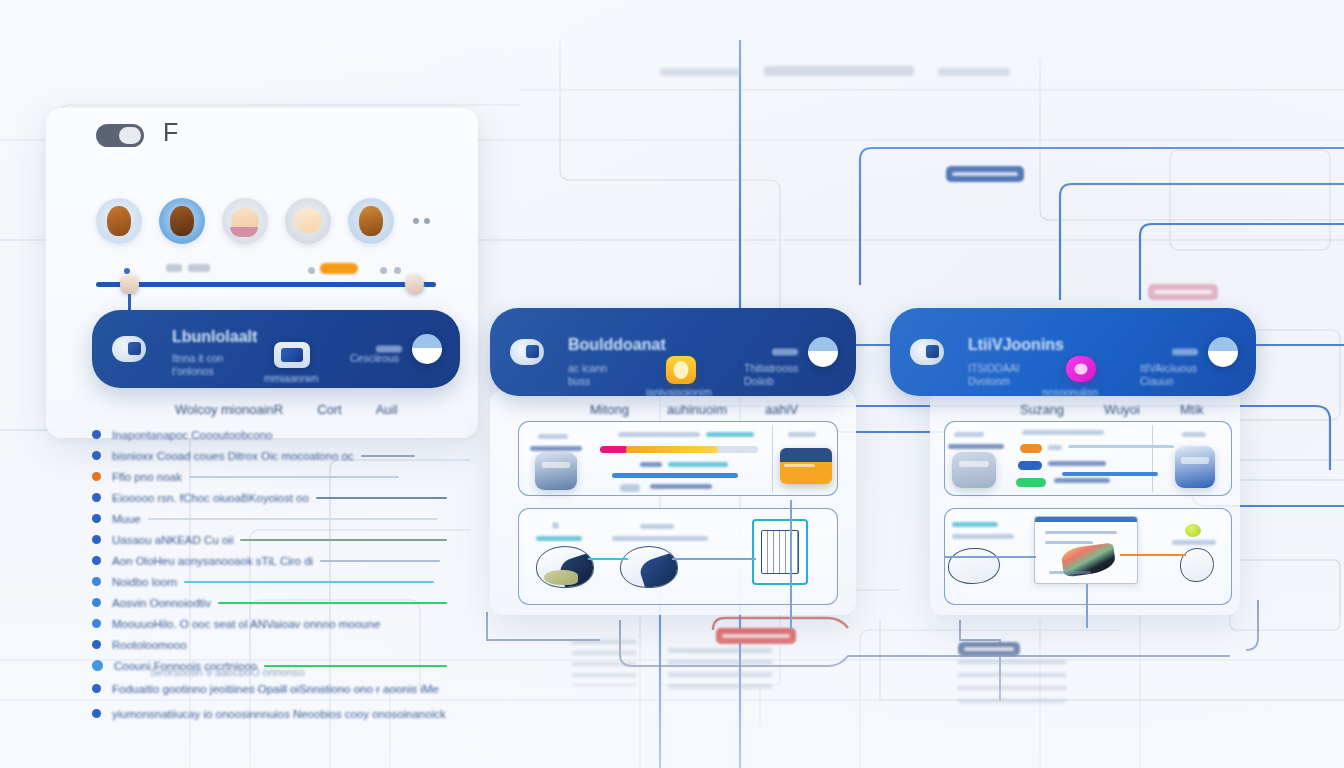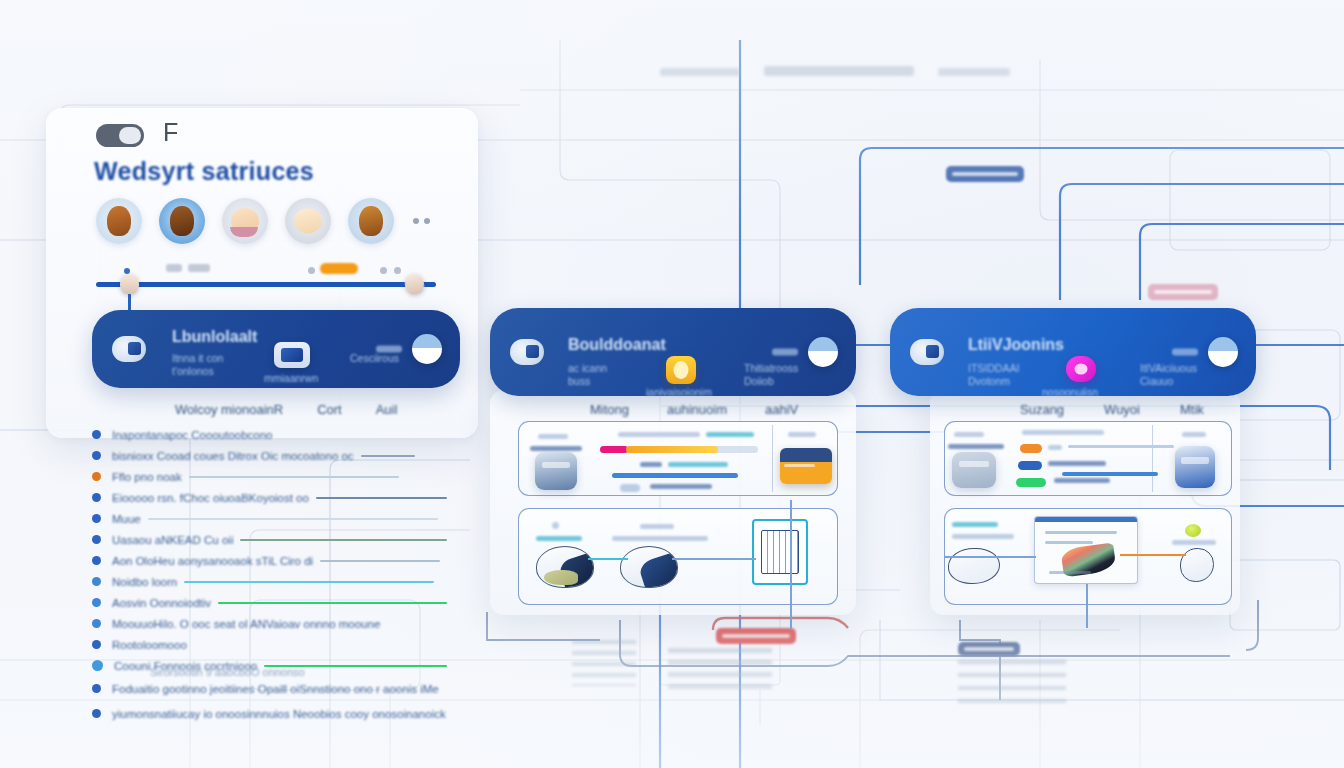--- a/index.html
+++ b/index.html
@@ -377,21 +377,20 @@
 
     <div class="bp-haze"></div>
   </div>
 
   <div id="left-panel"></div>
 
   <div class="toggle">
     <span class="knob"></span>
   </div>
   <div class="toggle-letter">F</div>
-  <div class="panel-title">Wedsyrt satriuces</div>
 
   <div id="avatar-row">
     <div class="avatar a1">
         <span class="face"></span>
       </div>
     <div class="avatar a2">
         <span class="face"></span>
       </div>
     <div class="avatar a3">
         <span class="face"></span>

